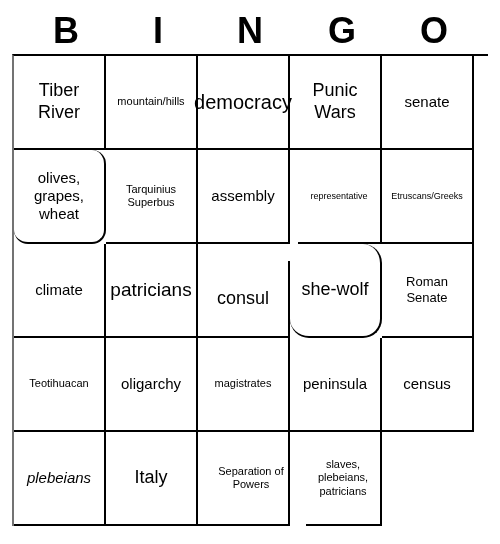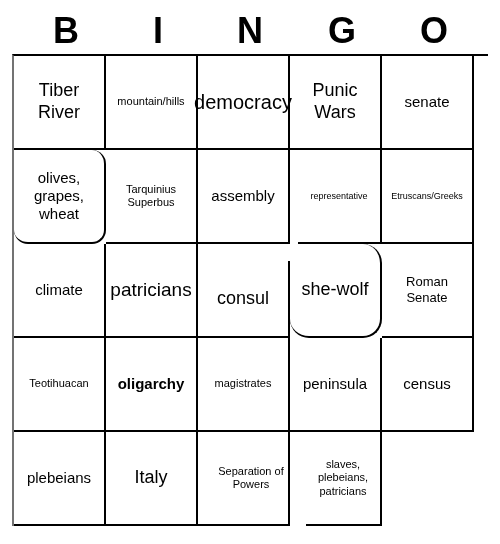--- a/index.html
+++ b/index.html
@@ -65,21 +65,21 @@
     <div class="bingo-cell" style="font-size: 11px;">Tarquinius Superbus</div>
     <div class="bingo-cell" style="font-size: 15px;">assembly</div>
     <div class="bingo-cell" style="font-size: 9px; margin-left: 8px;">representative</div>
     <div class="bingo-cell" style="font-size: 9px;">Etruscans/Greeks</div>
     <div class="bingo-cell" style="font-size: 15px;">climate</div>
     <div class="bingo-cell" style="font-size: 19px;">patricians</div>
     <div class="bingo-cell" style="font-size: 18px; margin-top: 17px;">consul</div>
     <div class="bingo-cell" style="font-size: 18px; border-radius: 19px;">she-wolf</div>
     <div class="bingo-cell" style="font-size: 13px;">Roman Senate</div>
     <div class="bingo-cell" style="font-size: 11px;">Teotihuacan</div>
-    <div class="bingo-cell" style="font-size: 15px; font-weight: bold;">oligarchy</div>
+    <div class="bingo-cell" style="font-size: 15px;">oligarchy</div>
     <div class="bingo-cell" style="font-size: 11px;">magistrates</div>
     <div class="bingo-cell" style="font-size: 15px;">peninsula</div>
     <div class="bingo-cell" style="font-size: 15px;">census</div>
-    <div class="bingo-cell" style="font-size: 15px;">plebeians</div>
+    <div class="bingo-cell" style="font-size: 15px; font-style: italic;">plebeians</div>
     <div class="bingo-cell" style="font-size: 18px;">Italy</div>
     <div class="bingo-cell" style="font-size: 11px; padding-left: 20px;">Separation of Powers</div>
     <div class="bingo-cell" style="font-size: 11px; margin-left: 16px;">slaves, plebeians, patricians</div>
   </div>
 
 </body></html>

